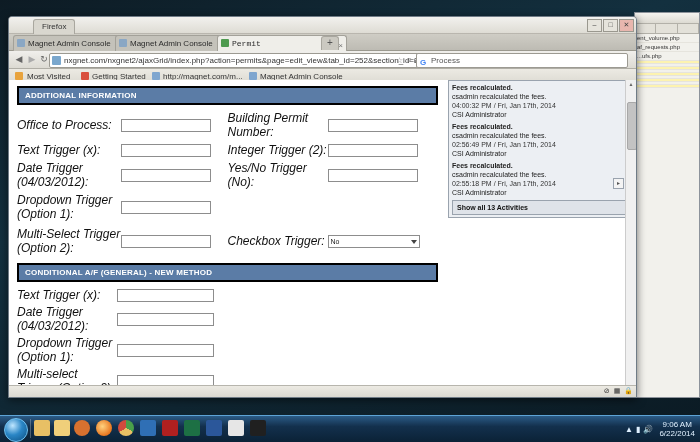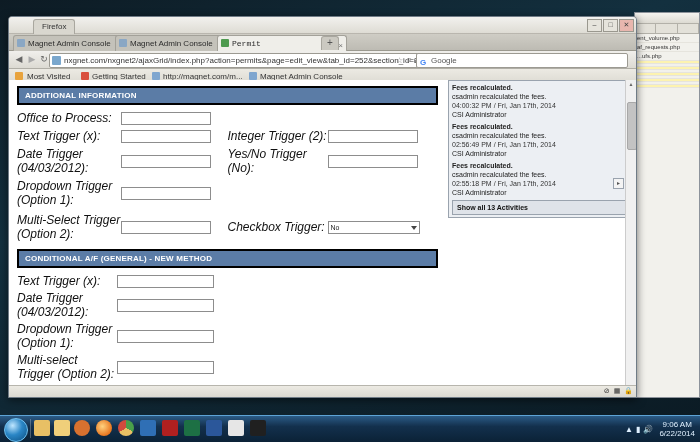--- a/index.html
+++ b/index.html
@@ -187,21 +187,21 @@
       <div class="navbtn" style="left:29px;">↻</div>
       <div class="urlbox">
         <span class="favicon"></span>
         <span>nxgnet.com/nxgnet2/ajaxGrid/index.php?action=permits&amp;page=edit_view&amp;tab_id=252&amp;section_id=3882</span>
         <span class="ricon" style="right:20px;">☆</span>
         <span class="ricon" style="right:9px;">≡</span>
         <span class="ricon" style="right:2px;">▸</span>
       </div>
       <div class="searchbox">
         <span class="g">G</span>
-        <span>Google</span>
+        <span>Process</span>
       </div>
     </div>
 
     <div class="bookbar">
       <div class="bm" style="left:6px;padding-left:12px;">
         <span class="bi" style="background:#e8a33d"></span>
         <span>Most Visited</span>
       </div>
       <div class="bm" style="left:72px;">
         <span class="bi" style="background:#d94f3d"></span>
@@ -219,20 +219,24 @@
 
     <div class="page">
 
       <div class="form">
         <div class="formpad">
 
           <div class="bluebar">ADDITIONAL INFORMATION</div>
           <div class="row">
             <div class="col">
               <span class="lbl">Office to Process:</span>
+              <span class="fld"></span>
+            </div>
+            <div class="col">
+              <span class="lbl w2">Building Permit Number:</span>
               <span class="fld"></span>
             </div>
           </div>
 
           <div class="row">
             <div class="col">
               <span class="lbl">Text Trigger (x):</span>
               <span class="fld"></span>
             </div>
             <div class="col">

